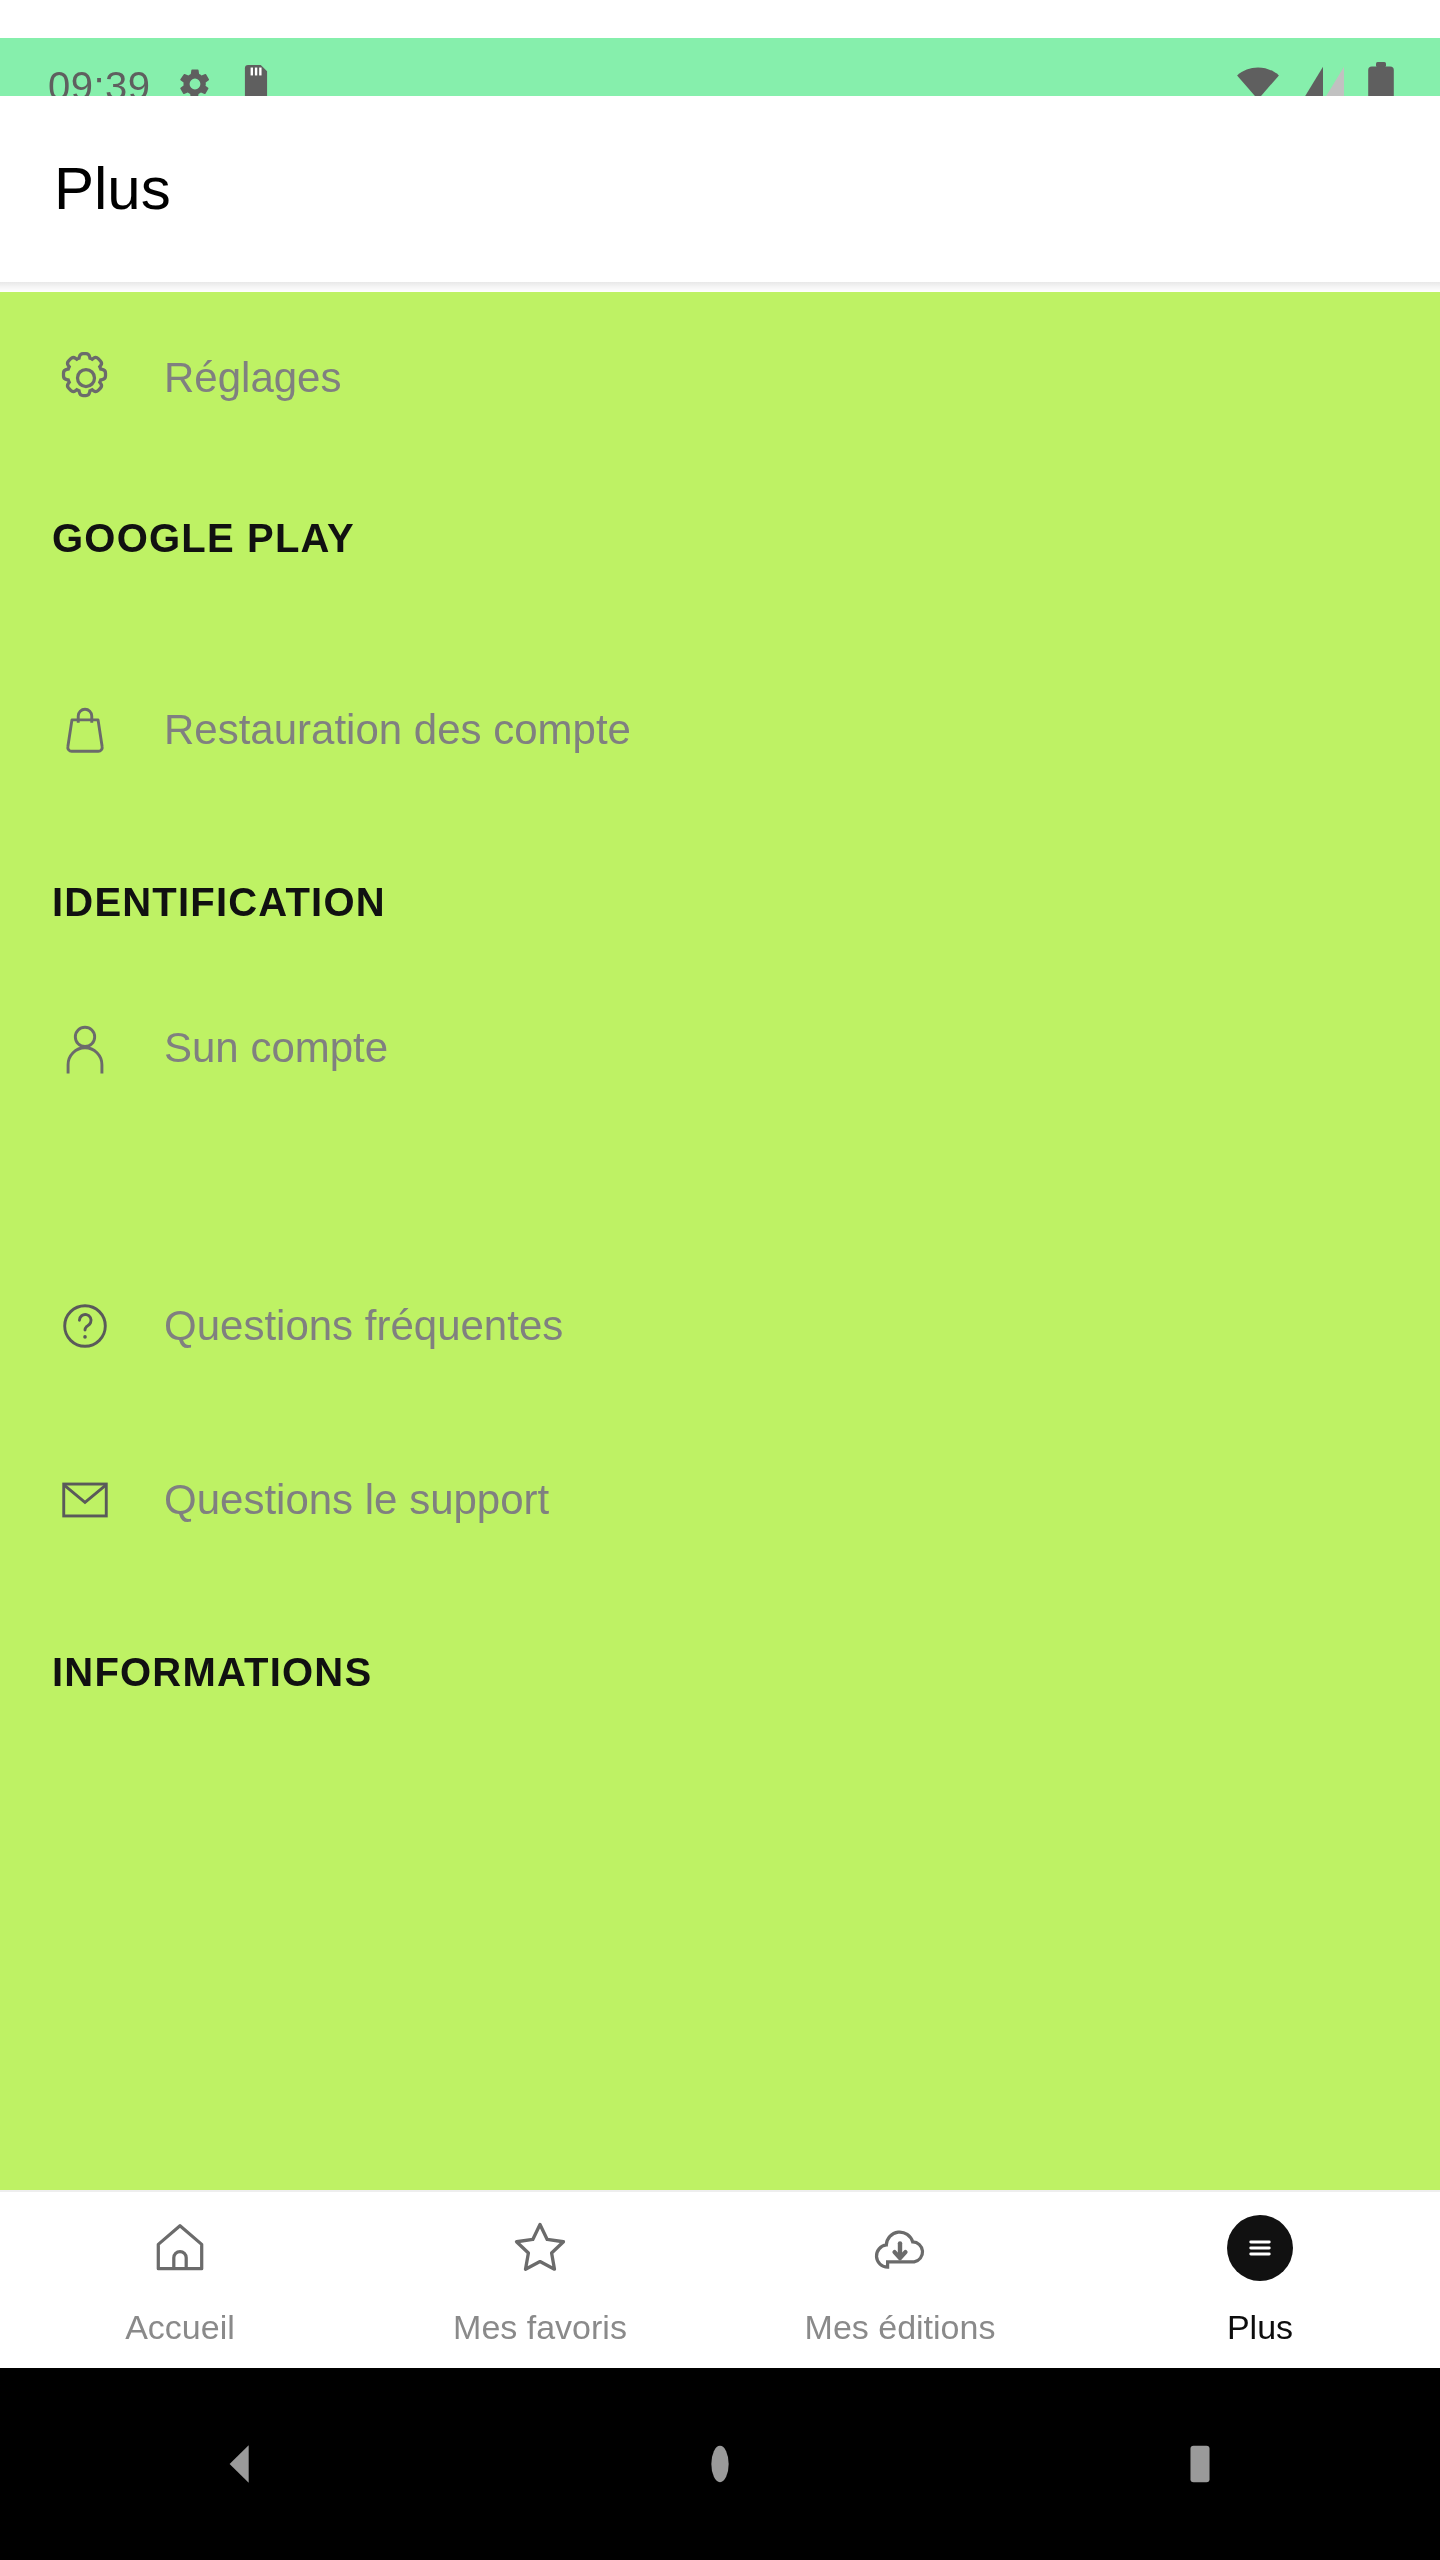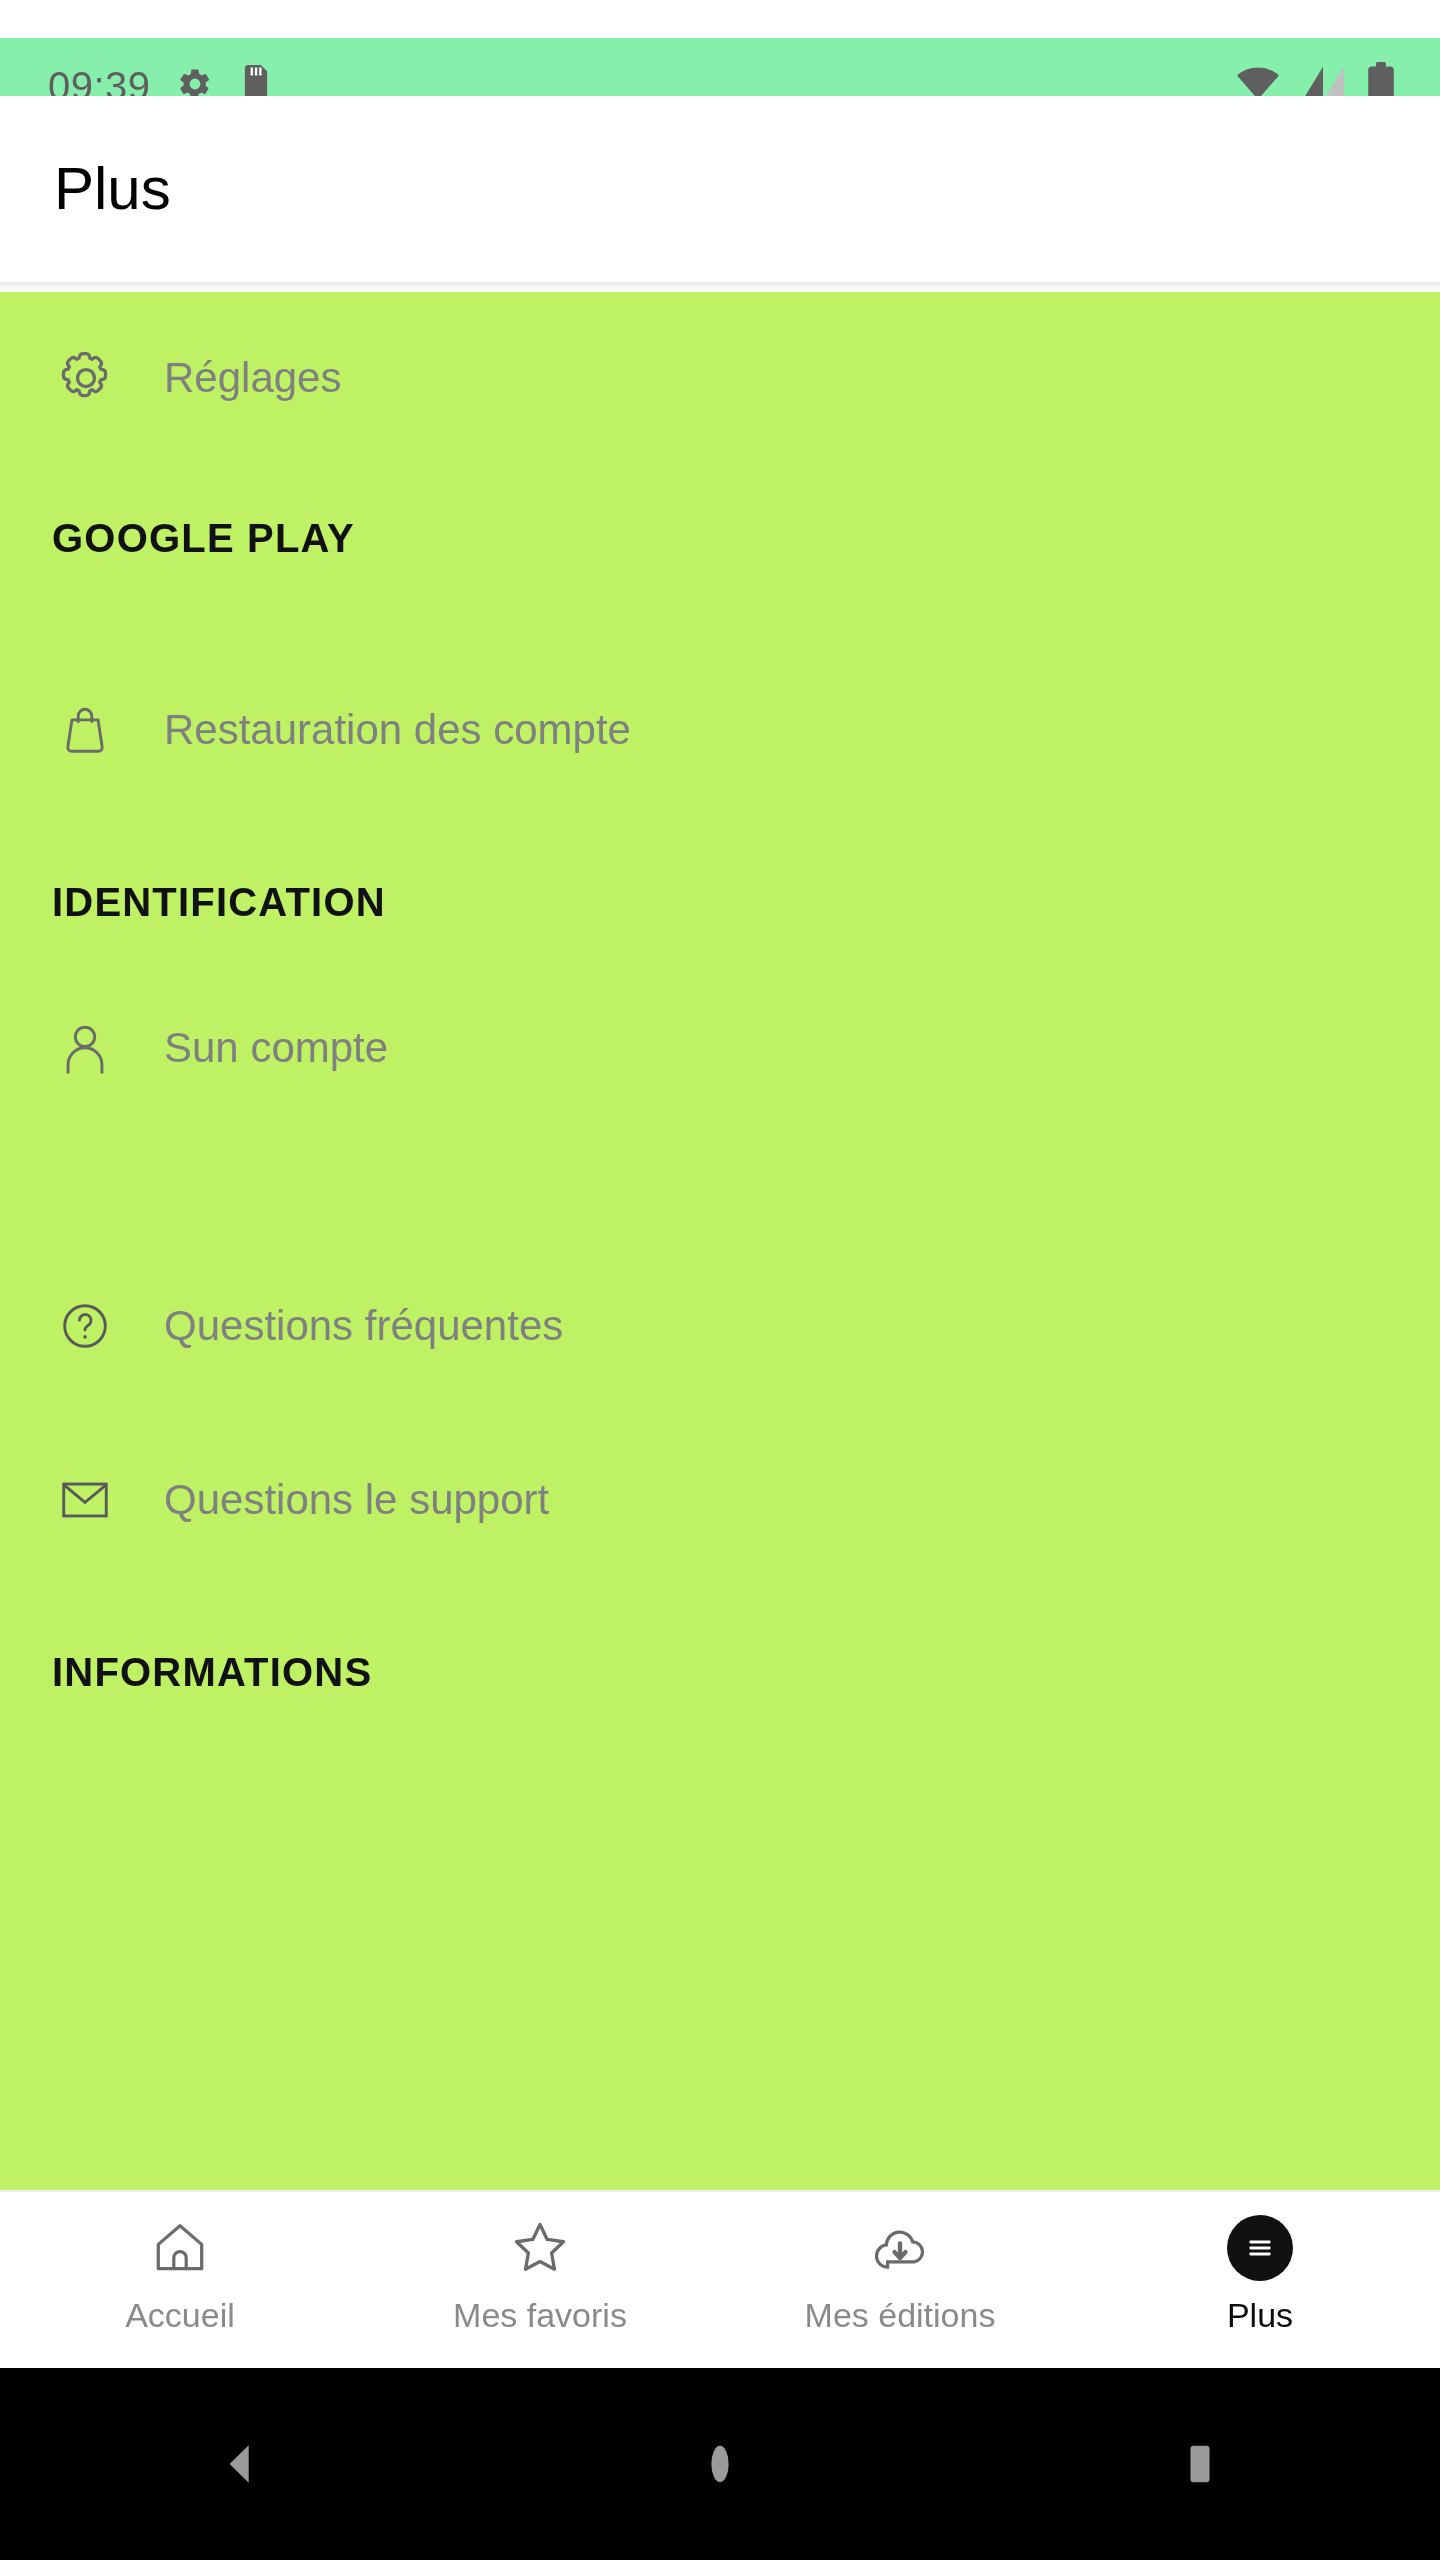--- a/index.html
+++ b/index.html
@@ -60,21 +60,21 @@
   .tabbar{
     position:absolute; top:2190px; left:0; width:1440px; height:178px;
     background:#fff; display:flex; align-items:flex-start;
     border-top:2px solid #eeeeee;
   }
   .tab{
     flex:1; display:flex; flex-direction:column; align-items:center;
     padding-top:22px;
   }
   .tab-icon{ height:68px; display:flex; align-items:center; justify-content:center; }
-  .tab-label{ margin-top:16px; font-size:34px; color:#8a8a8a; line-height:1; white-space:nowrap; }
+  .tab-label{ margin-top:28px; font-size:34px; color:#8a8a8a; line-height:1; white-space:nowrap; }
   .tab.active .tab-label{ color:#0d0d0d; }
   .tab-badge{
     width:66px; height:66px; border-radius:50%; background:#111;
     display:flex; align-items:center; justify-content:center;
   }
 
   
   .sysnav{
     position:absolute; top:2368px; left:0; width:1440px; height:192px;
     background:#000; display:flex; align-items:center; justify-content:space-around;

